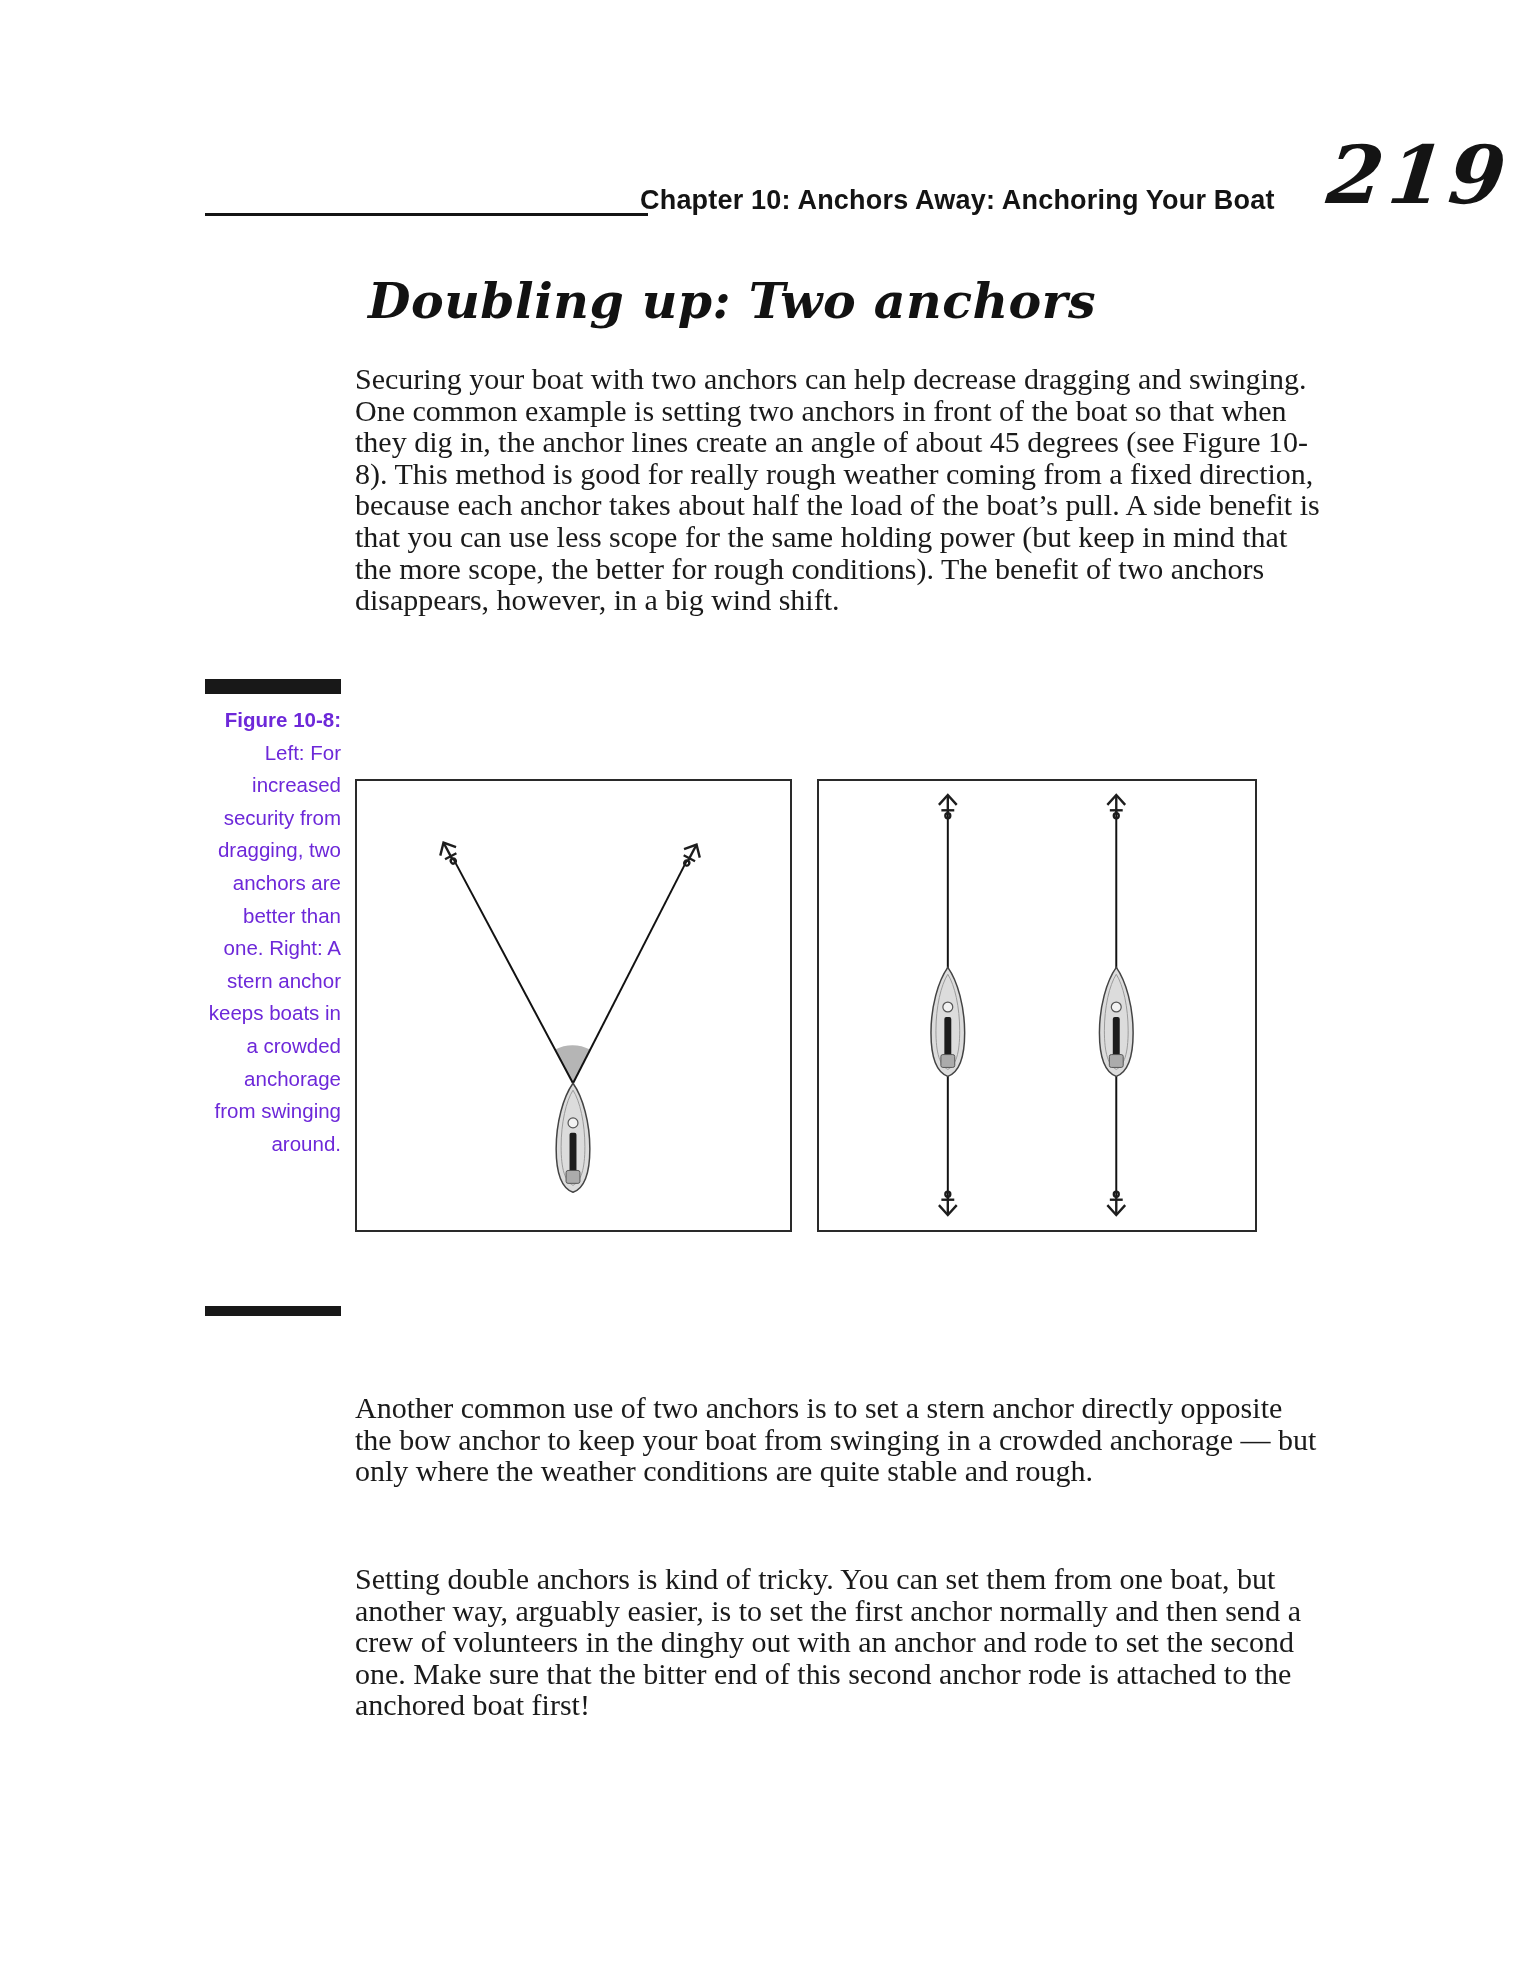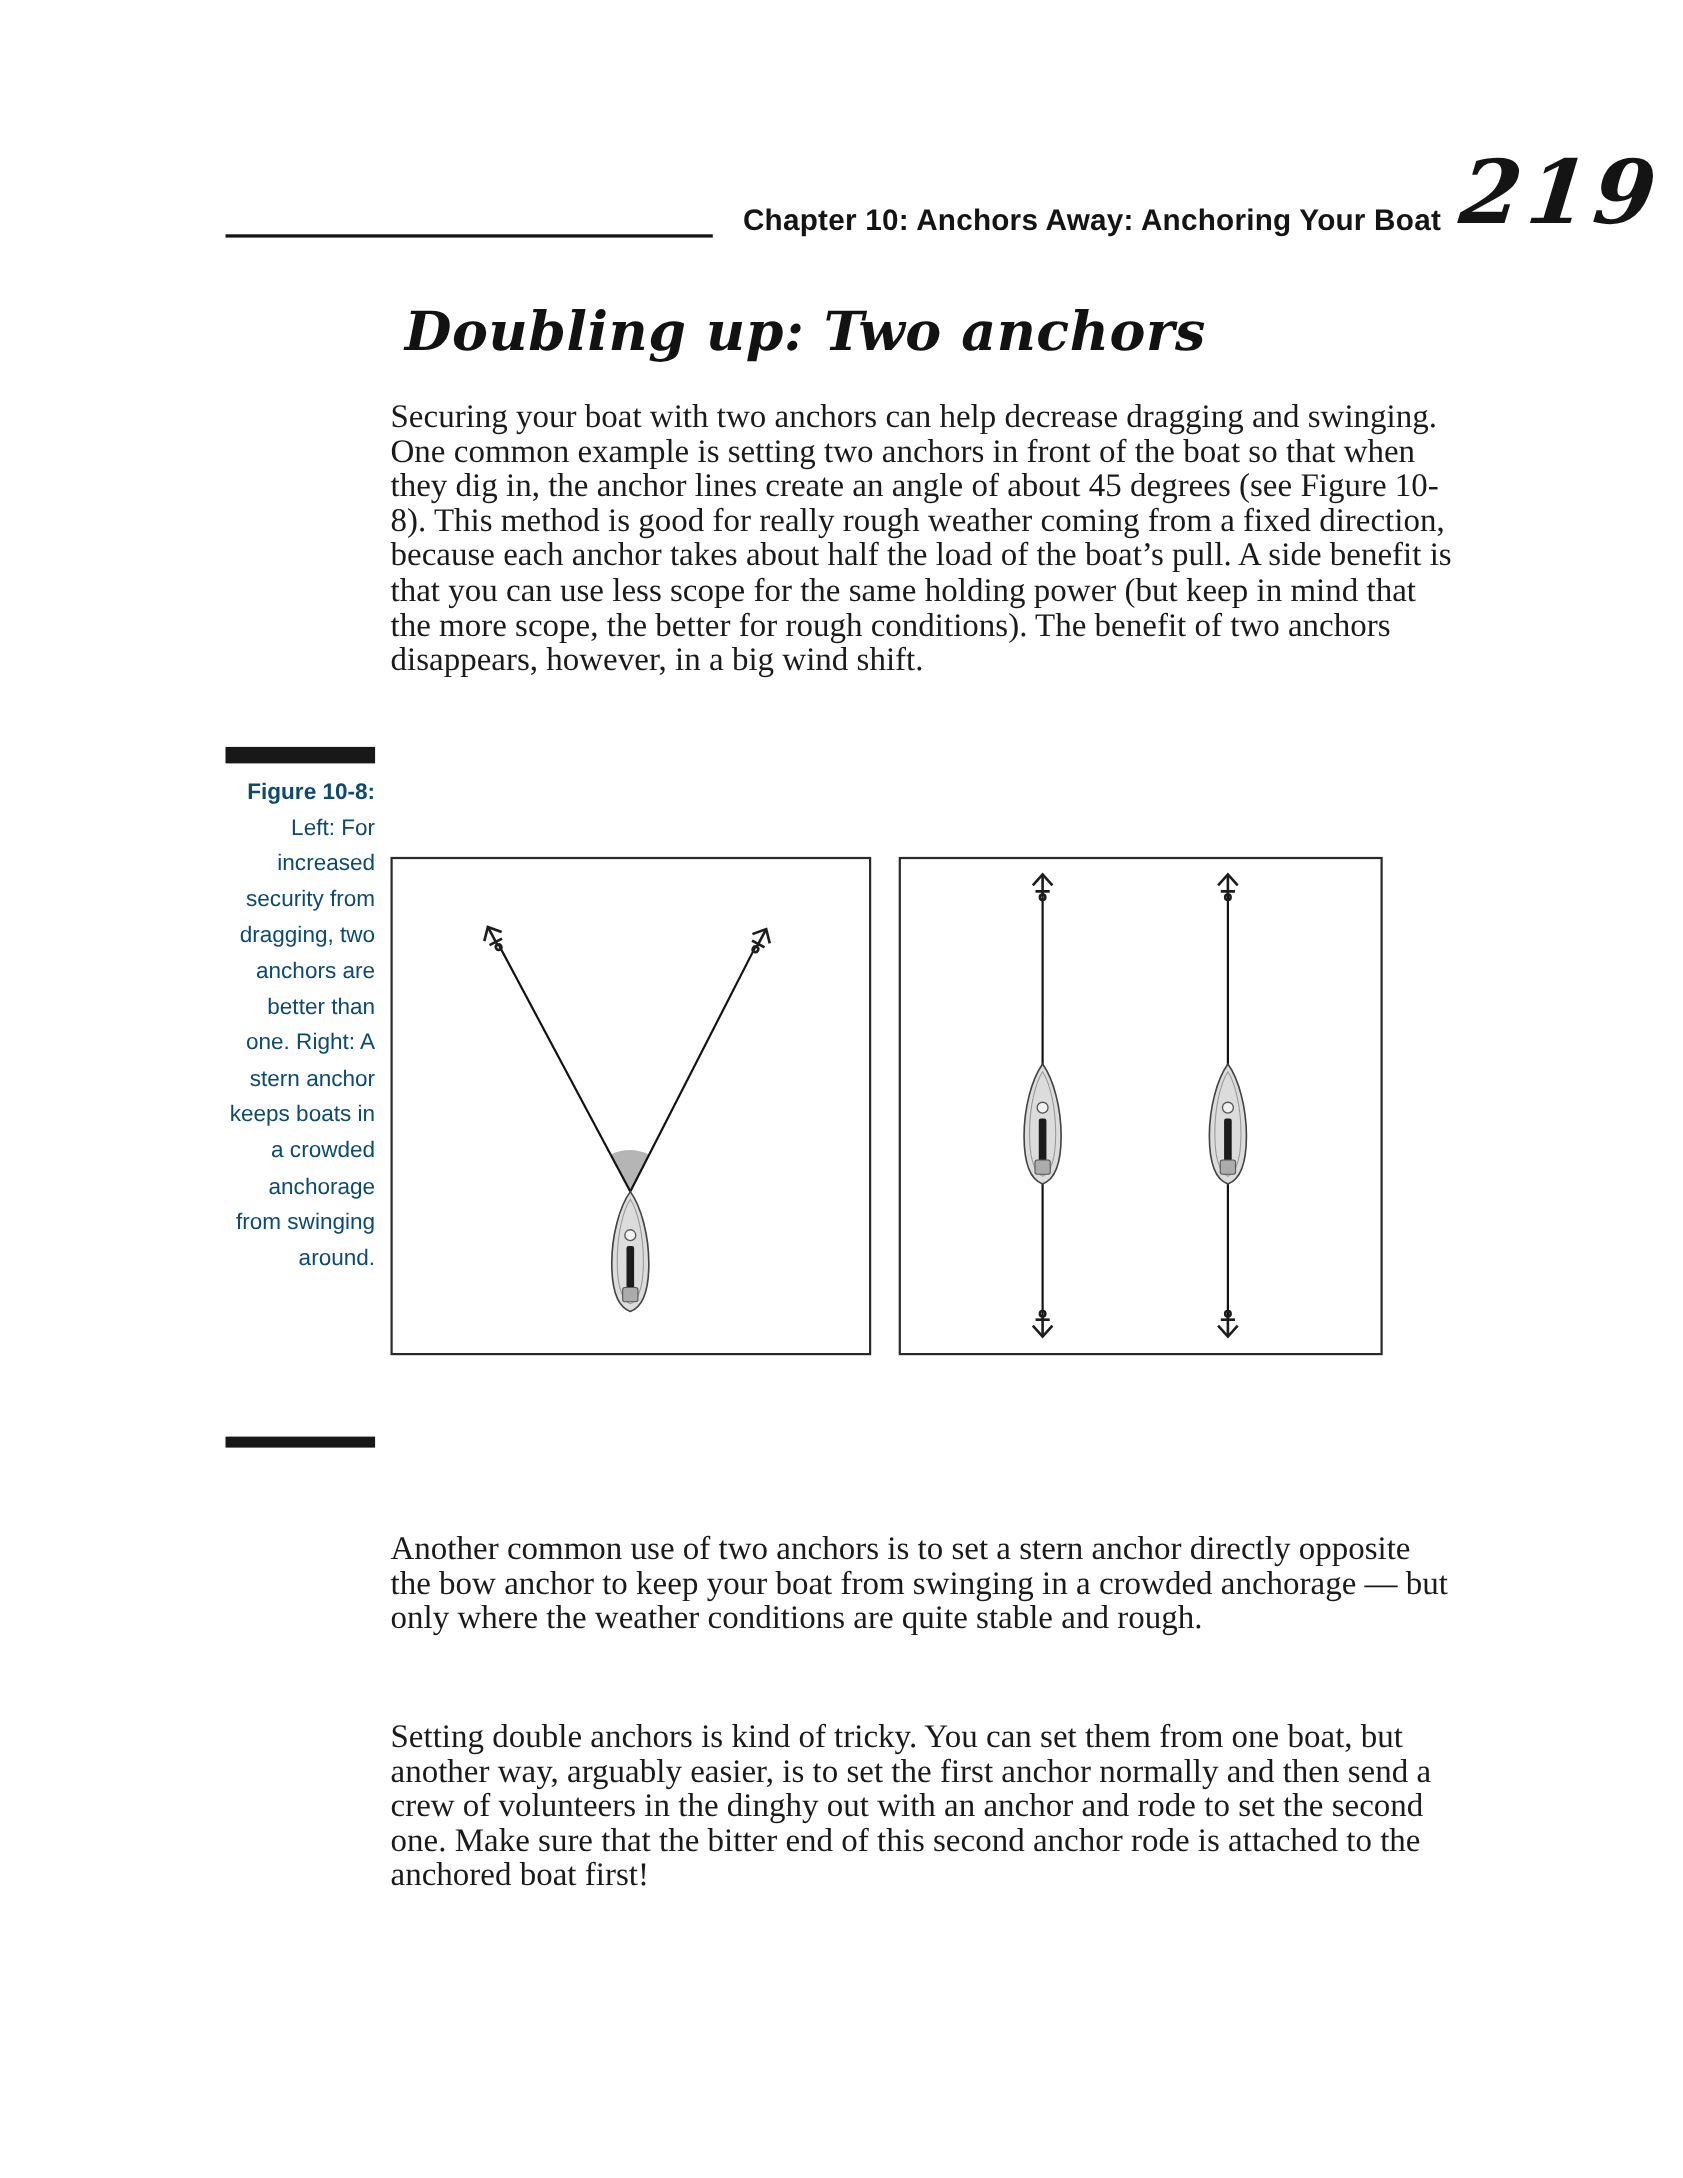--- a/index.html
+++ b/index.html
@@ -5,21 +5,21 @@
   * { margin:0; padding:0; box-sizing:border-box; }
   html,body { background:#ffffff; }
   .page {
     position:relative; width:1530px; height:1980px; margin:0 auto;
     background:#ffffff; overflow:hidden;
     color:#1a1a1a;
   }
   
   .header-rule { position:absolute; left:205px; top:213px; width:443px; height:3px; background:#141414; }
   .chapter-title {
-    position:absolute; left:640px; top:185px; width:670px; text-align:right;
+    position:absolute; left:640px; top:185px; width:670px; 
     font-family:"Liberation Sans", sans-serif; font-weight:bold; font-size:27px; color:#141414;
     letter-spacing:0.2px;
   }
   .page-number {
     position:absolute; left:1328px; top:128px; width:190px;
     font-family:"DejaVu Serif", serif; font-style:italic; font-weight:bold;
     font-size:80px; color:#141414; transform:skewX(-6deg); letter-spacing:5px;
   }
   
   .section-heading {
@@ -36,21 +36,21 @@
   .para-intro { top:363px; }
   .para-2 { top:1392px; }
   .para-3 { top:1563px; }
   
   .cap-bar { position:absolute; left:205px; width:136px; background:#181818; }
   .cap-bar.top { top:679px; height:15px; }
   .cap-bar.bottom { top:1306px; height:10px; }
   .figure-caption {
     position:absolute; left:198px; top:704px; width:143px; text-align:right;
     font-family:"Liberation Sans", sans-serif; font-size:20.5px; line-height:32.6px;
-    color:#0c4a6e;
+    color:#6d28d9;
   }
   .cap-label { display:block; font-weight:bold; }
   
   .fig-box { position:absolute; top:779px; height:453px; border:2px solid #2a2a2a; background:#ffffff; }
   .fig-left  { left:355px; width:437px; }
   .fig-right { left:817px; width:440px; }
   .fig-box svg { display:block; }
   .rode { stroke:#121212; stroke-width:2; }
   .hidden-defs { position:absolute; width:0; height:0; overflow:hidden; }
 </style>

